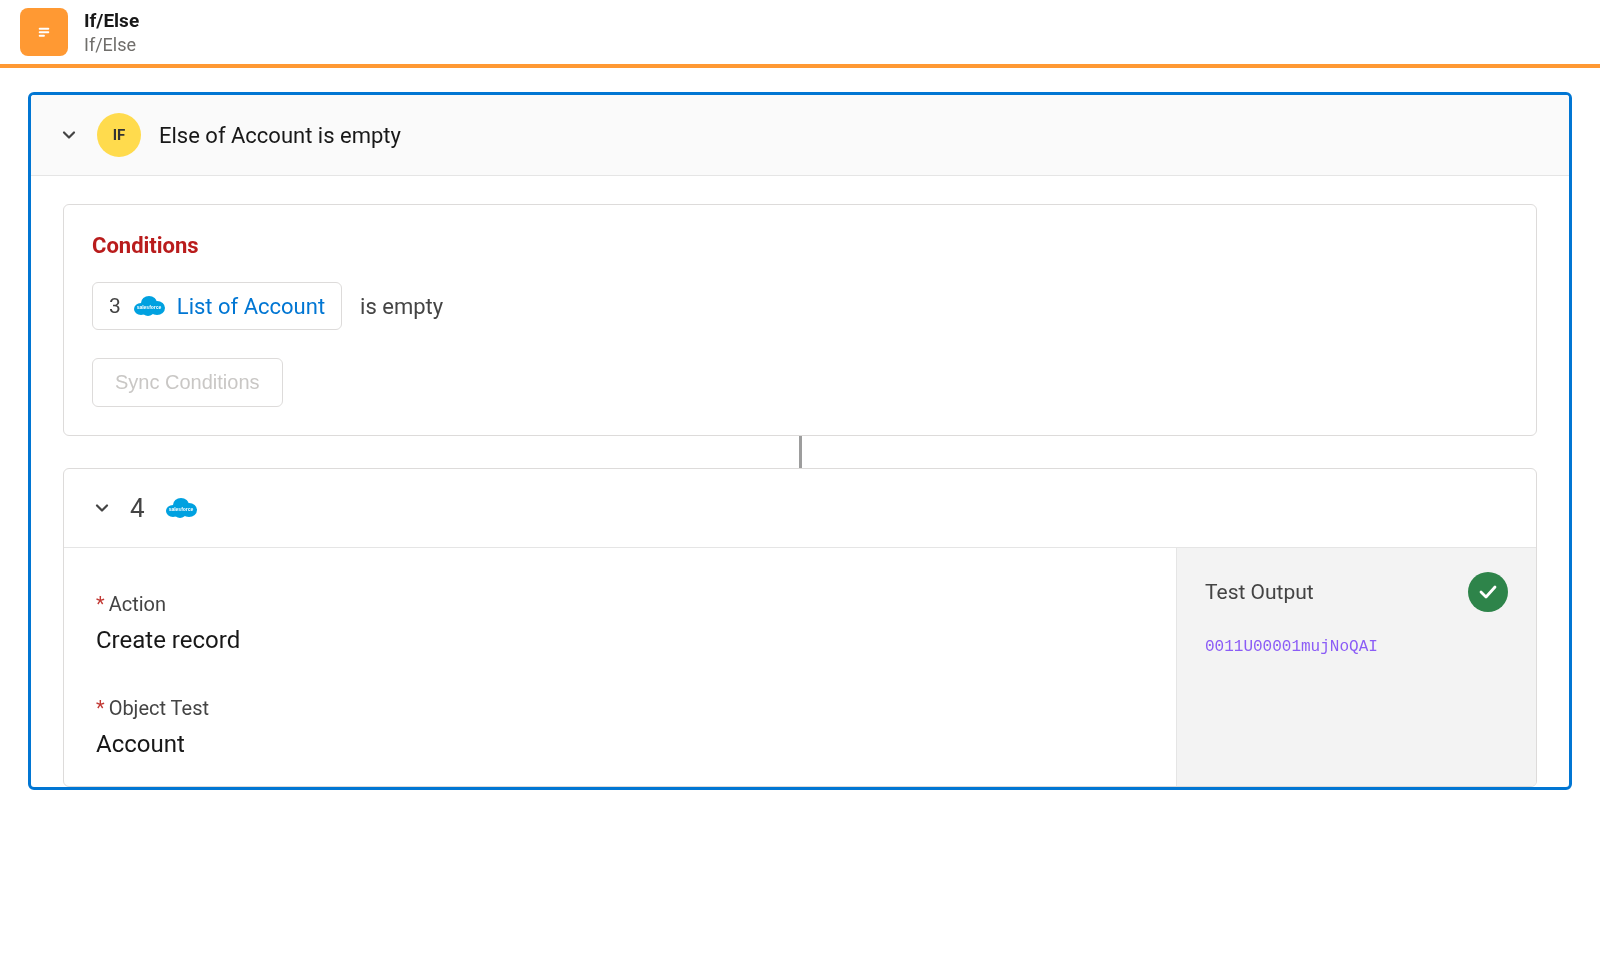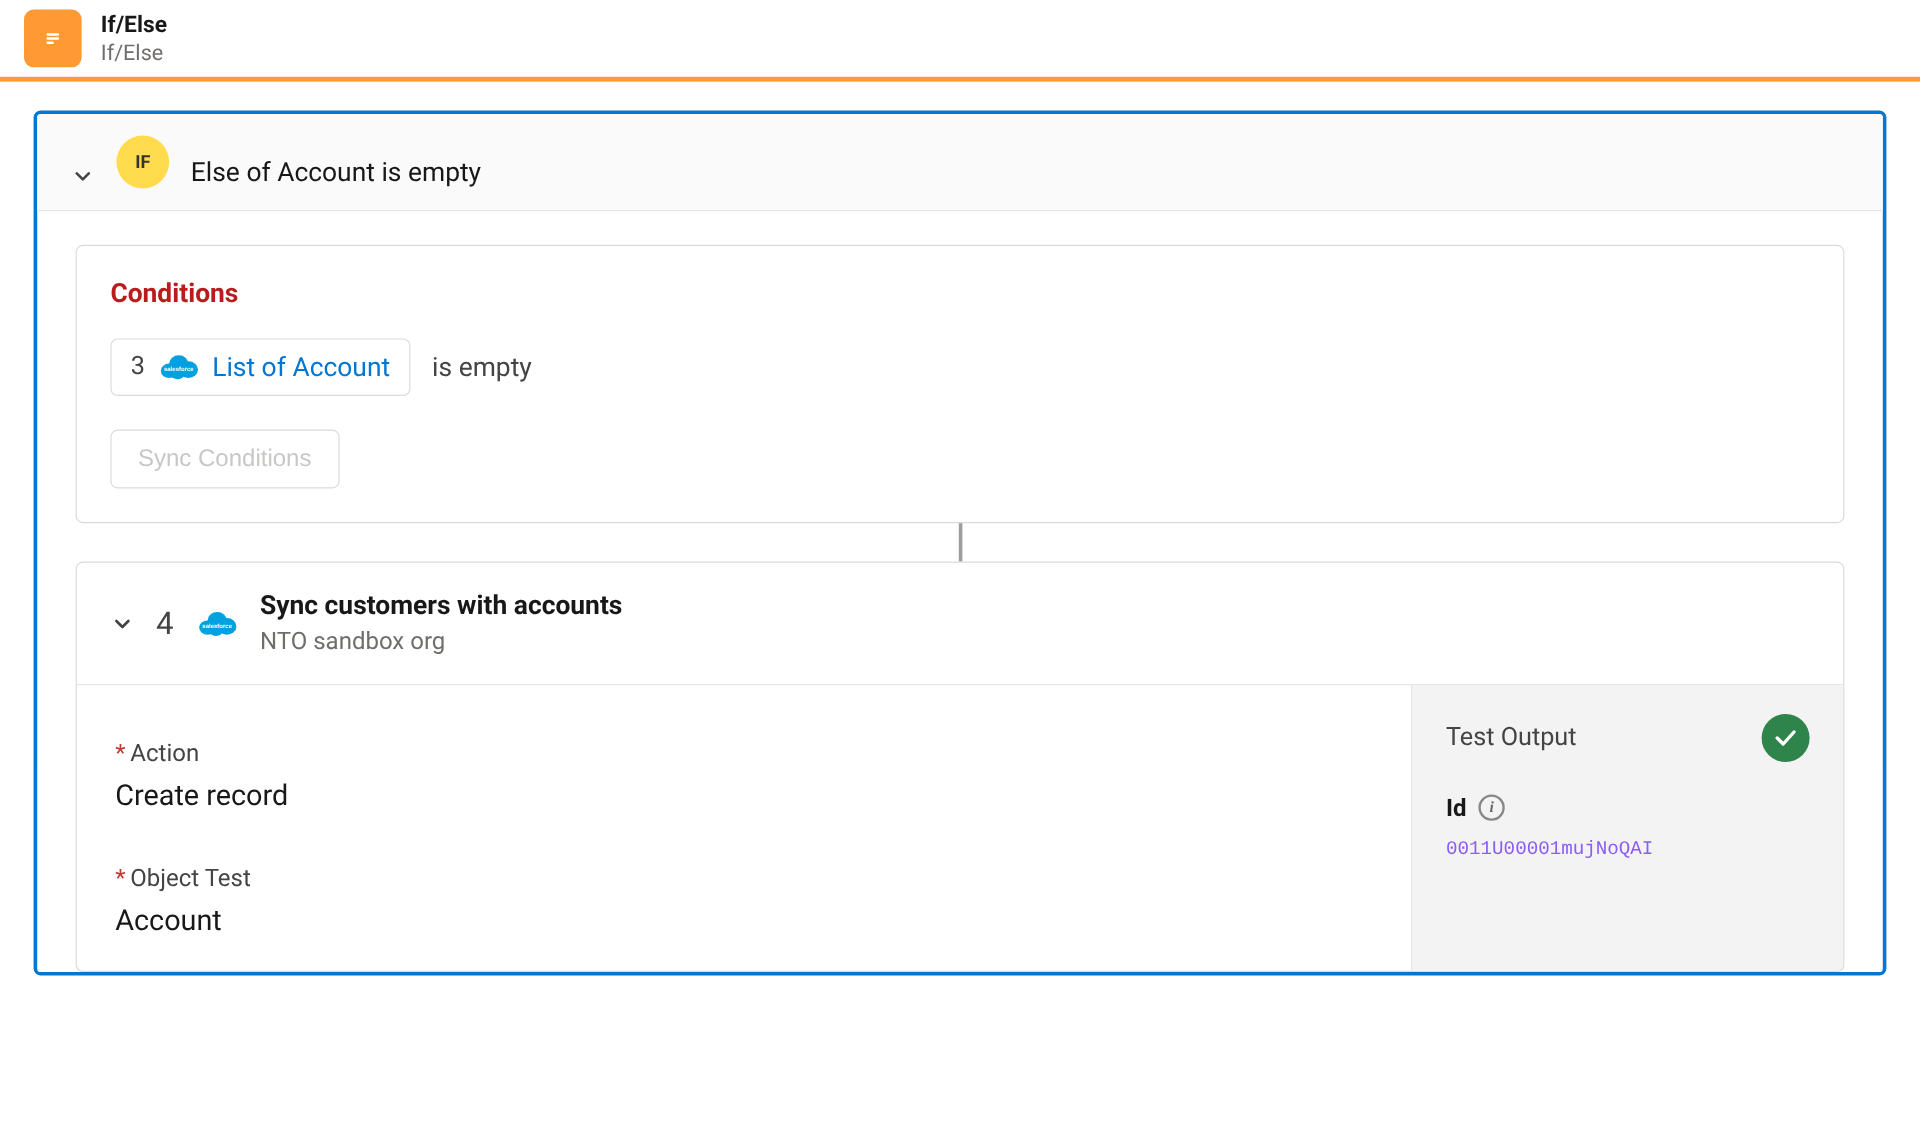--- a/index.html
+++ b/index.html
@@ -54,21 +54,21 @@
     }
     .main-container {
       margin: 24px 28px;
       border: 3px solid #0176d3;
       border-radius: 6px;
       background: #ffffff;
       overflow: hidden;
     }
     .if-header {
       display: flex;
-      align-items: flex-end;
+      align-items: center;
       padding: 18px 28px;
       gap: 18px;
       border-bottom: 1px solid #e5e5e5;
       background: #fafafa;
     }
     .chevron-icon {
       width: 20px;
       height: 20px;
       display: flex;
       align-items: center;
@@ -338,44 +338,36 @@
       <span class="step-number">4</span>
       <span class="step-icon">
         <svg width="36" height="26" viewBox="0 0 36 26">
           <ellipse cx="10" cy="16" rx="7" ry="6" fill="#00a1e0"></ellipse>
           <ellipse cx="18" cy="10" rx="8" ry="7" fill="#00a1e0"></ellipse>
           <ellipse cx="26" cy="15" rx="8" ry="7" fill="#00a1e0"></ellipse>
           <ellipse cx="17" cy="18" rx="6" ry="5" fill="#00a1e0"></ellipse>
           <text x="18" y="16" font-size="5" fill="white" text-anchor="middle" font-family="Arial" font-weight="bold">salesforce</text>
         </svg>
       </span>
-      <div class="step-titles">
-        <div class="step-title">Sync customers with accounts</div>
-        <div class="step-subtitle">NTO sandbox org</div>
-      </div>
     </div>
 
     <div class="step-body">
       <div class="step-details">
         <div class="field-label"><span class="required">*</span><span>Action</span></div>
         <div class="field-value">Create record</div>
         <div class="field-label"><span class="required">*</span><span>Object Test</span></div>
         <div class="field-value" style="margin-bottom:0">Account</div>
       </div>
       <div class="test-output">
         <div class="test-output-header">
           <div class="test-output-title">Test Output</div>
           <div class="success-icon">
             <svg width="22" height="22" viewBox="0 0 22 22">
                 <path d="M4 11 L9 16 L18 6" stroke="white" stroke-width="2.8" fill="none" stroke-linecap="round" stroke-linejoin="round"></path>
               </svg>
           </div>
         </div>
-        <div class="id-row">
-          <span class="id-label">Id</span>
-          <span class="info-icon">i</span>
-        </div>
         <div class="id-value">0011U00001mujNoQAI</div>
       </div>
     </div>
   </div>
 
 </div>
 
 </body></html>

